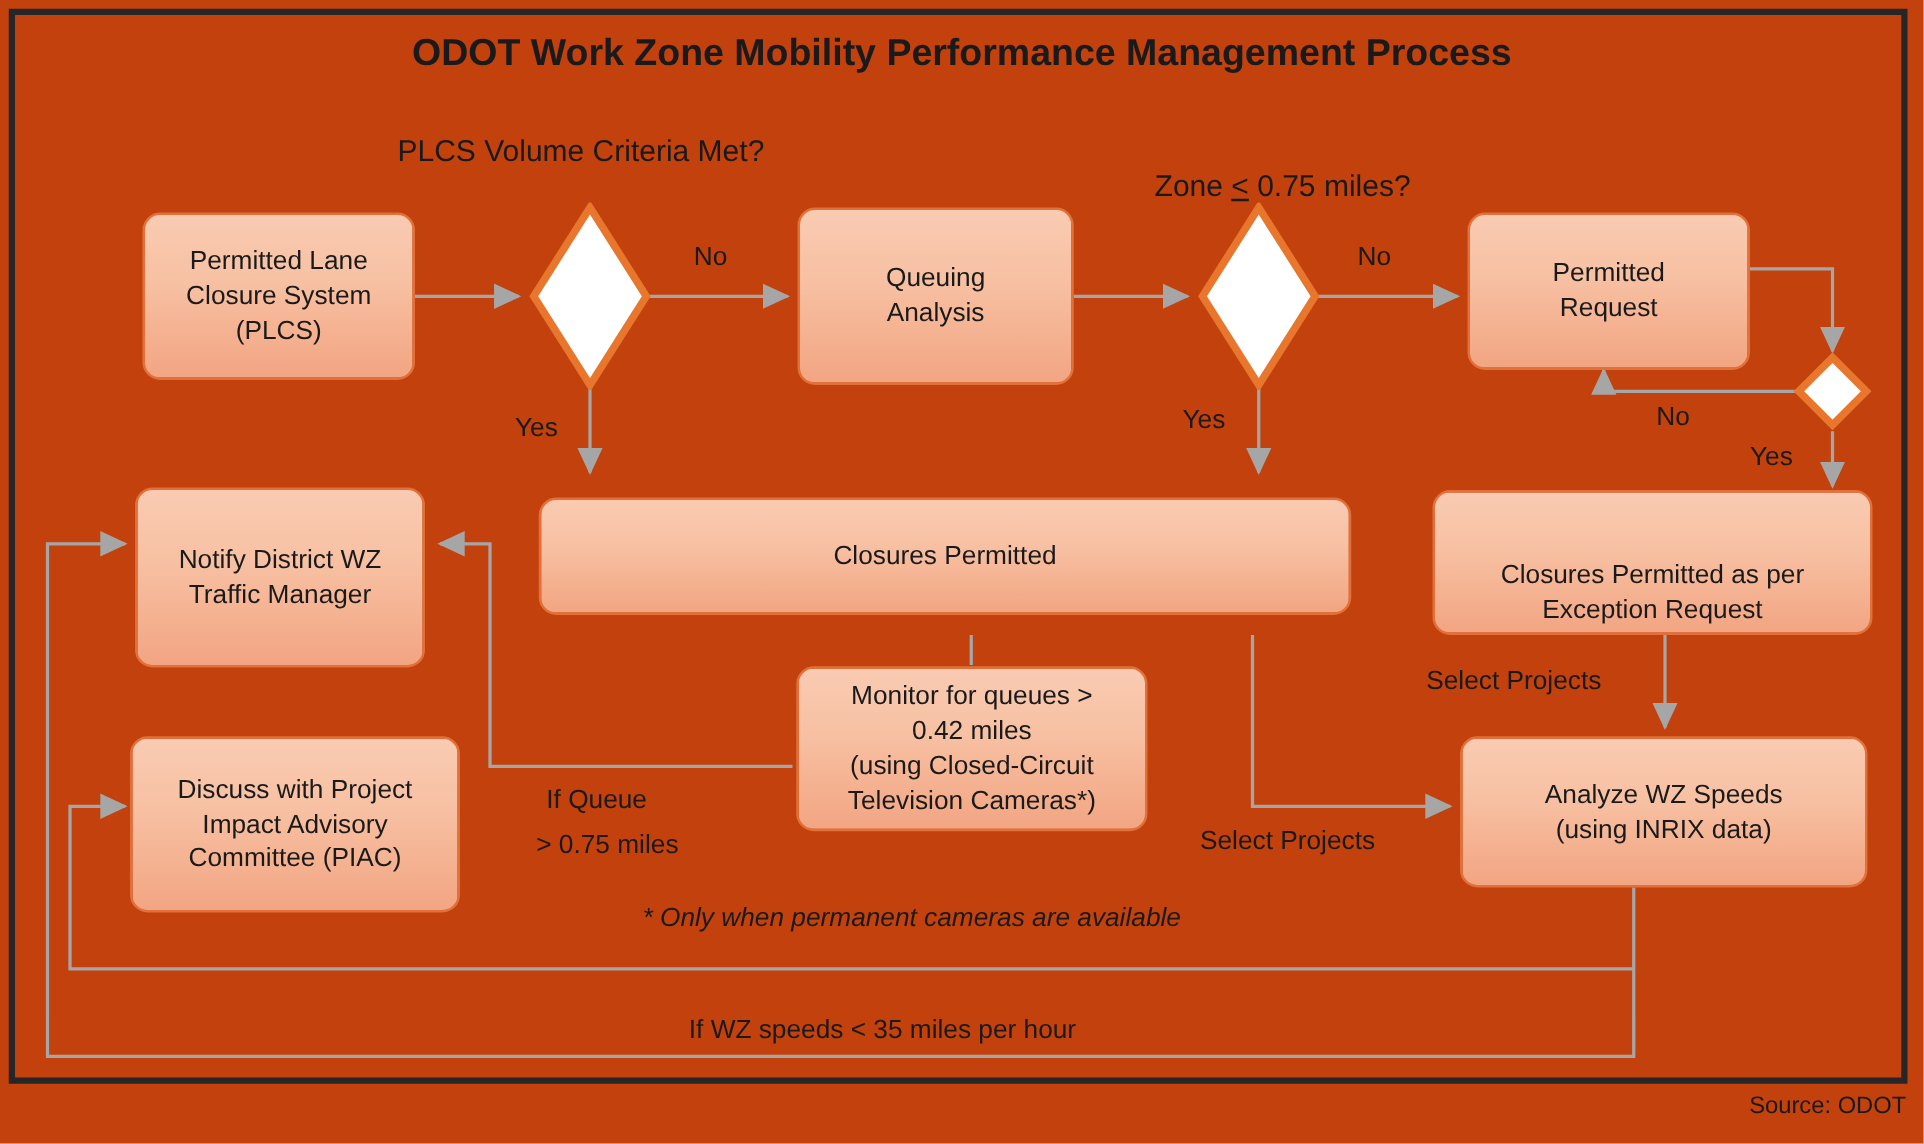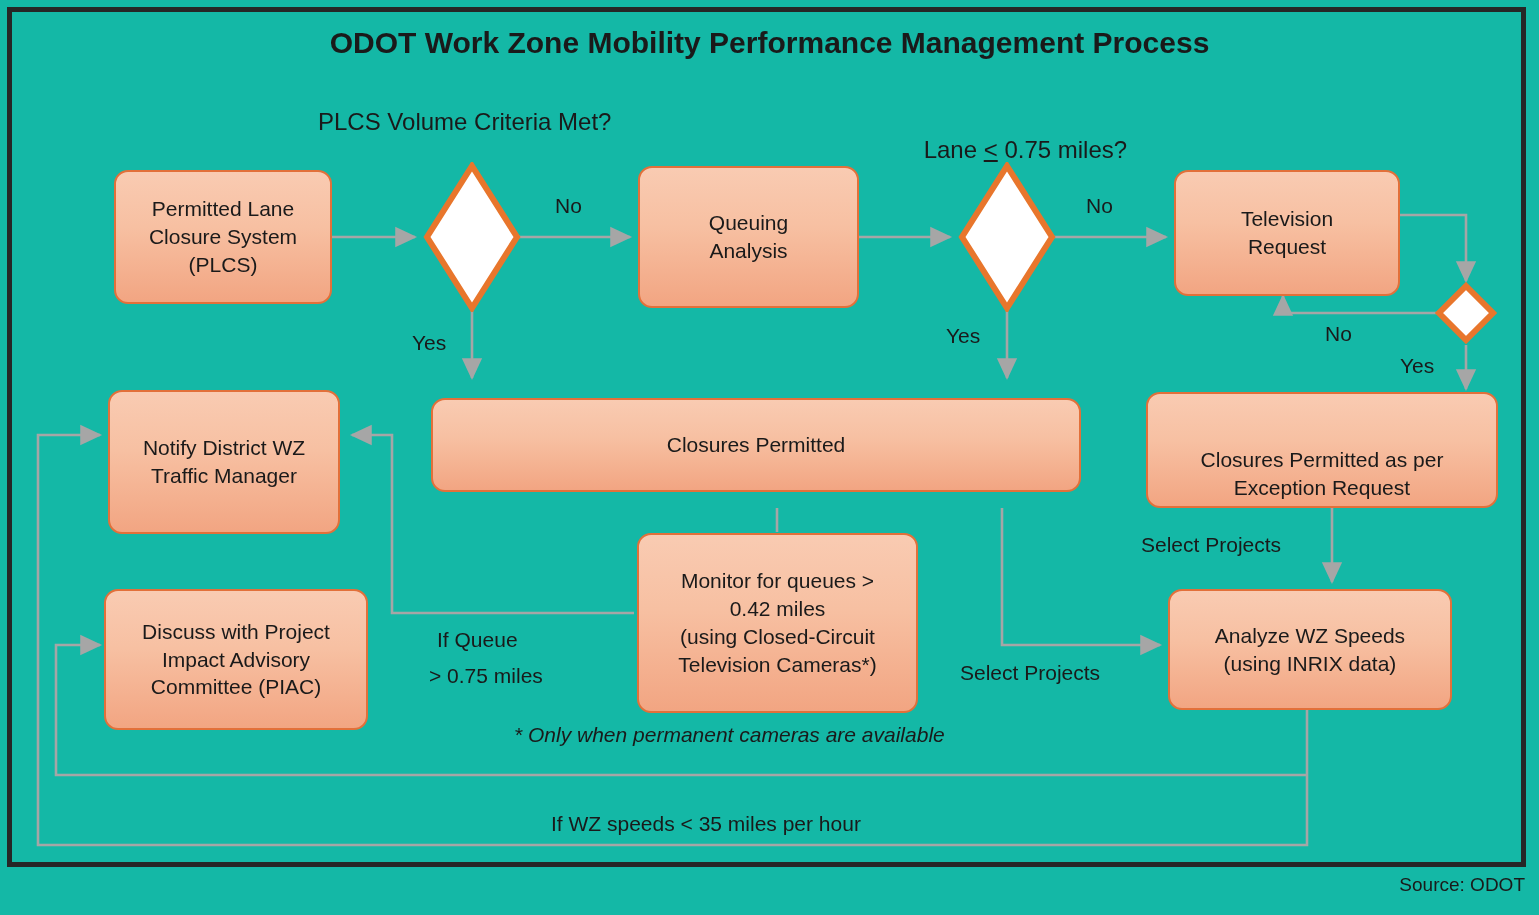--- a/index.html
+++ b/index.html
@@ -1,17 +1,17 @@
 <!DOCTYPE html>
 <html><head>
 <meta charset="utf-8">
 <style>
   html,body{margin:0;padding:0;background:#ffffff;}
   body{width:1539px;height:915px;font-family:"Liberation Sans",sans-serif;}
-  #stage{position:relative;width:1539px;height:915px;background:#14b8a6;overflow:hidden;}
+  #stage{position:relative;width:1539px;height:915px;background:#c2410c;overflow:hidden;}
   #frame{position:absolute;left:7px;top:7px;width:1519px;height:860px;border:5px solid #262626;box-sizing:border-box;}
   svg#wires{position:absolute;left:0;top:0;width:1539px;height:915px;pointer-events:none;}
 
   .node{position:absolute;box-sizing:border-box;border:2px solid #E2703A;border-radius:14px;
         background:linear-gradient(to bottom,#F9CBB2 0%,#F7C0A2 42%,#F2A582 100%);
         display:flex;align-items:center;justify-content:center;text-align:center;
         color:#1a1a1a;font-size:21px;line-height:1.33;padding:4px 8px;}
   .node span{display:block;}
 
   .dia{position:absolute;}
@@ -29,21 +29,21 @@
 <body>
 
 <div id="stage">
 
   <div id="frame"></div>
 
   <div class="title">ODOT Work Zone Mobility Performance Management Process</div>
 
   <div class="qlbl" style="left:318px;top:108px;">PLCS Volume Criteria Met?</div>
   <div class="qlbl" style="left:897px;top:108px;">
-    <span>Lane </span><u>&lt;</u><span> 0.75 miles?</span>
+    <span>Zone </span><u>&lt;</u><span> 0.75 miles?</span>
   </div>
 
   <svg id="wires" viewBox="0 0 1539 915">
     <defs>
       <marker id="ah" markerWidth="9" markerHeight="9" refX="7.6" refY="4.5" orient="auto" markerUnits="strokeWidth">
         <path d="M0,0.6 L8.4,4.5 L0,8.4 z" fill="#A6A6A6"></path>
       </marker>
     </defs>
     <g stroke="#A6A6A6" stroke-width="2.6" fill="none" marker-end="url(#ah)">
 
@@ -105,21 +105,21 @@
 
   <div class="node" style="left:638px;top:166px;width:221px;height:142px;">
     <div>
       <span>Queuing</span>
       <span>Analysis</span>
     </div>
   </div>
 
   <div class="node" style="left:1174px;top:170px;width:226px;height:126px;">
     <div>
-      <span>Television</span>
+      <span>Permitted</span>
       <span>Request</span>
     </div>
   </div>
 
   <div class="node" style="left:108px;top:390px;width:232px;height:144px;">
     <div>
       <span>Notify District WZ</span>
       <span>Traffic Manager</span>
     </div>
   </div>
@@ -138,30 +138,30 @@
   </div>
 
   <div class="node" style="left:104px;top:589px;width:264px;height:141px;">
     <div>
       <span>Discuss with Project</span>
       <span>Impact Advisory</span>
       <span>Committee (PIAC)</span>
     </div>
   </div>
 
-  <div class="node" style="left:637px;top:533px;width:281px;height:180px;">
+  <div class="node" style="left:637px;top:533px;width:281px;height:132px;">
     <div>
       <span>Monitor for queues &gt;</span>
       <span>0.42 miles</span>
       <span>(using Closed-Circuit</span>
       <span>Television Cameras*)</span>
     </div>
   </div>
 
-  <div class="node" style="left:1168px;top:589px;width:284px;height:121px;text-align:center;">
+  <div class="node" style="left:1168px;top:589px;width:326px;height:121px;text-align:center;">
     <div>
       <span>Analyze WZ Speeds</span>
       <span>(using INRIX data)</span>
     </div>
   </div>
 
   <div class="lbl" style="left:555px;top:192px;">No</div>
   <div class="lbl" style="left:1086px;top:192px;">No</div>
   <div class="lbl" style="left:1325px;top:320px;">No</div>
 

